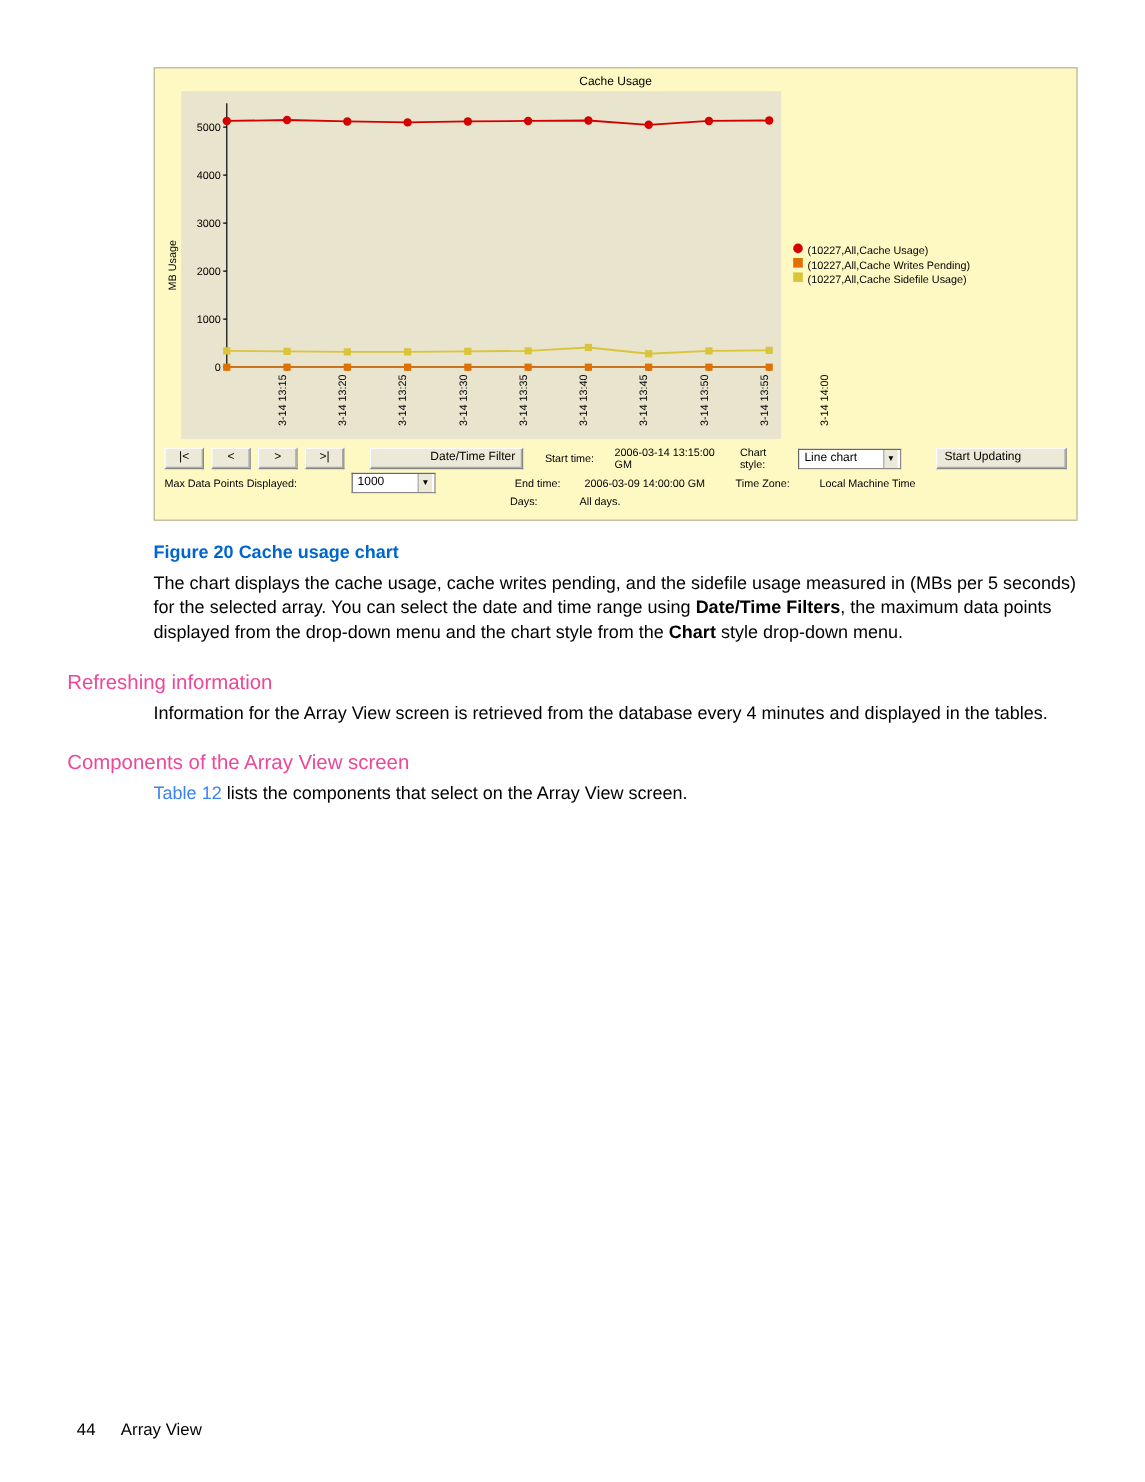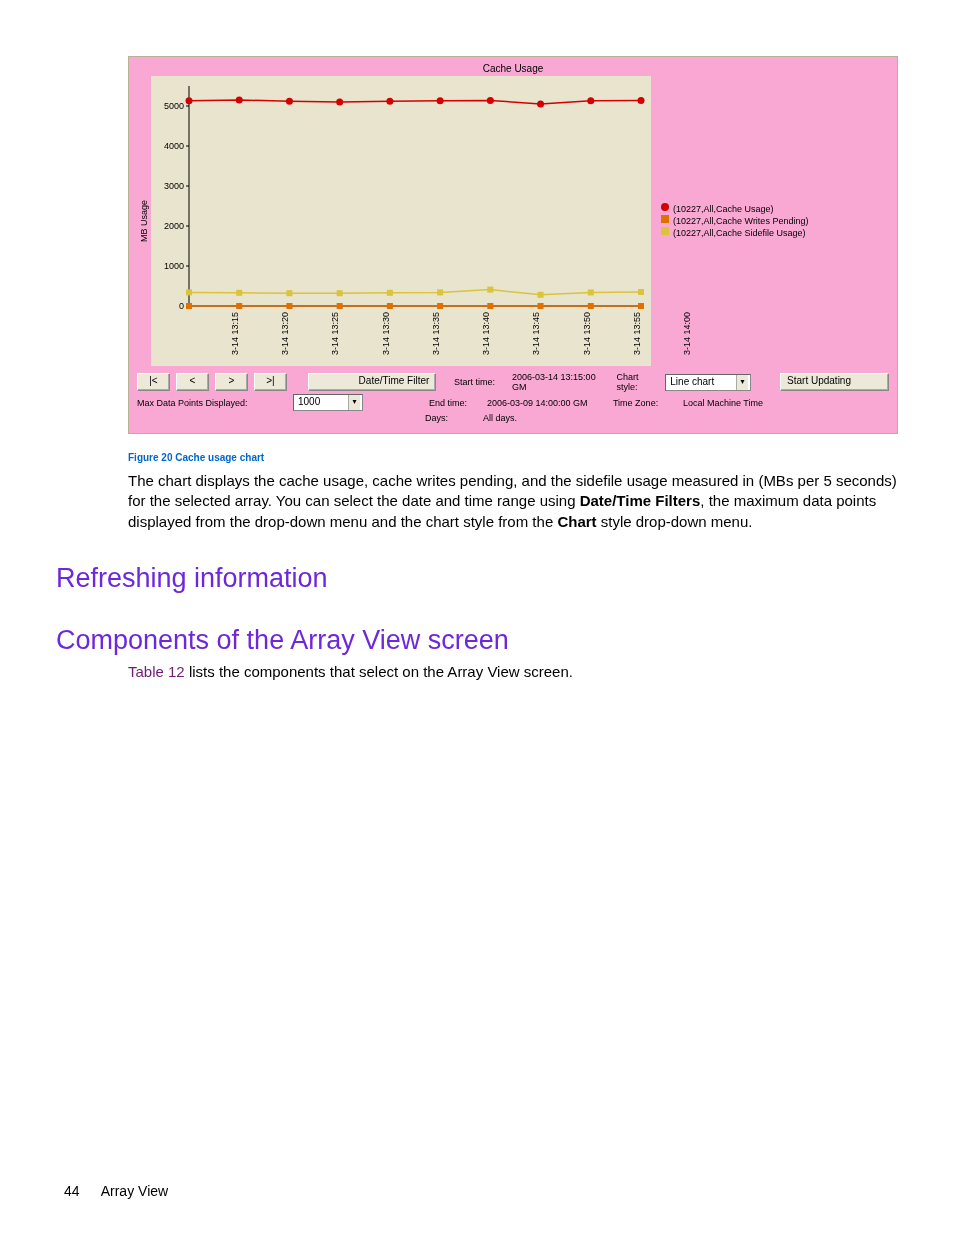--- a/index.html
+++ b/index.html
@@ -1,41 +1,41 @@
 <!DOCTYPE html>
 <html><head>
 <meta charset="utf-8">
 <style>
   html,body{margin:0;padding:0;background:#fff;font-family:Arial,Helvetica,sans-serif;color:#000}
   .page{width:954px;height:1235px;position:relative;box-sizing:border-box;padding:56px 56px 40px 56px}
-  .chart-panel{background:#f9a8d4;border:1px solid #b8b295;padding:6px 8px 8px 8px;margin-left:72px;margin-right:0;font-family:Tahoma,Arial,sans-serif}
+  .chart-panel{background:#fef9c3;border:1px solid #b8b295;padding:6px 8px 8px 8px;margin-left:72px;margin-right:0;font-family:Tahoma,Arial,sans-serif}
   .chart-title{font-size:10px;text-align:center;margin:0 0 2px 0}
   .chart-row{display:flex;align-items:stretch}
   .ylab{writing-mode:vertical-rl;transform:rotate(180deg);font-size:9px;text-align:center;padding:0 2px;align-self:center}
   .plot-wrap{position:relative}
   svg.plot{display:block;background:#e8e4ce}
   .legend{font-size:9px;padding-left:10px;align-self:center;line-height:1.35}
   .legend-row{display:flex;gap:4px;white-space:nowrap}
   .legend-mark{width:8px;height:8px;display:inline-block;flex-shrink:0}
   .xticklabels{position:absolute;left:0;top:0;width:100%;height:100%;pointer-events:none}
   .xtick{position:absolute;font-size:9px;white-space:nowrap;transform:rotate(-90deg);transform-origin:right top}
   .controls{margin-top:6px;font-size:9px;color:#000}
   .ctrl-row{display:flex;align-items:center;gap:6px;margin-bottom:2px;flex-wrap:nowrap}
   .btn{background:#ece9d8;border:1px solid #888;border-top-color:#fff;border-left-color:#fff;height:16px;line-height:14px;font-size:10px;padding:0 6px;box-shadow:inset -1px -1px 0 #aaa}
   .btn-nav{width:20px;text-align:center}
   .btn-wide{width:120px;text-align:right}
   .sel{background:#fff;border:1px solid #888;border-top-color:#666;border-left-color:#666;height:15px;font-size:10px;padding:0 14px 0 4px;position:relative;display:inline-block;line-height:14px}
   .sel::after{content:"▾";position:absolute;right:2px;top:0;font-size:8px;background:#ece9d8;border-left:1px solid #aaa;width:11px;text-align:center;height:100%;line-height:14px}
   .kv{display:inline-flex;gap:6px;align-items:center}
   .kv-label{min-width:52px}
   .spacer{flex:1}
-  .caption{color:#0066cc;font-weight:bold;font-size:10px;margin:18px 0 8px 72px}
+  .caption{color:#0066cc;font-weight:bold;font-size:15px;margin:18px 0 8px 72px}
   .body-text{font-size:15px;line-height:1.35;margin:0 0 14px 72px}
-  .h2{color:#6d28d9;font-weight:normal;font-size:27px;margin:31px 0 6px 0;font-family:"Futura","Helvetica Neue",Arial,sans-serif}
-  .link{color:#701a75}
+  .h2{color:#ec4899;font-weight:normal;font-size:17px;margin:21px 0 6px 0;font-family:"Futura","Helvetica Neue",Arial,sans-serif}
+  .link{color:#3b82f6}
   .footer{position:absolute;left:64px;bottom:36px;font-size:14px}
   .footer .pg{margin-right:18px}
 </style>
 </head>
 <body>
 
 <div class="page">
 
   <div class="chart-panel">
     <div class="chart-title">Cache Usage</div>
@@ -178,20 +178,21 @@
     </div>
   </div>
 
   <div class="caption">Figure 20 Cache usage chart</div>
 
   <p class="body-text">
     <span>The chart displays the cache usage, cache writes pending, and the sidefile usage measured in (MBs per 5 seconds) for the selected array. You can select the date and time range using </span><b>Date/Time Filters</b><span>, the maximum data points displayed from the drop-down menu and the chart style from the </span><b>Chart</b><span> style drop-down menu.</span>
   </p>
 
   <h2 class="h2">Refreshing information</h2>
+  <p class="body-text">Information for the Array View screen is retrieved from the database every 4 minutes and displayed in the tables.</p>
 
   <h2 class="h2">Components of the Array View screen</h2>
   <p class="body-text">
     <span class="link">Table 12</span><span> lists the components that select on the Array View screen.</span>
   </p>
 
   <div class="footer">
     <span class="pg">44</span>
     <span>Array View</span>
   </div>

